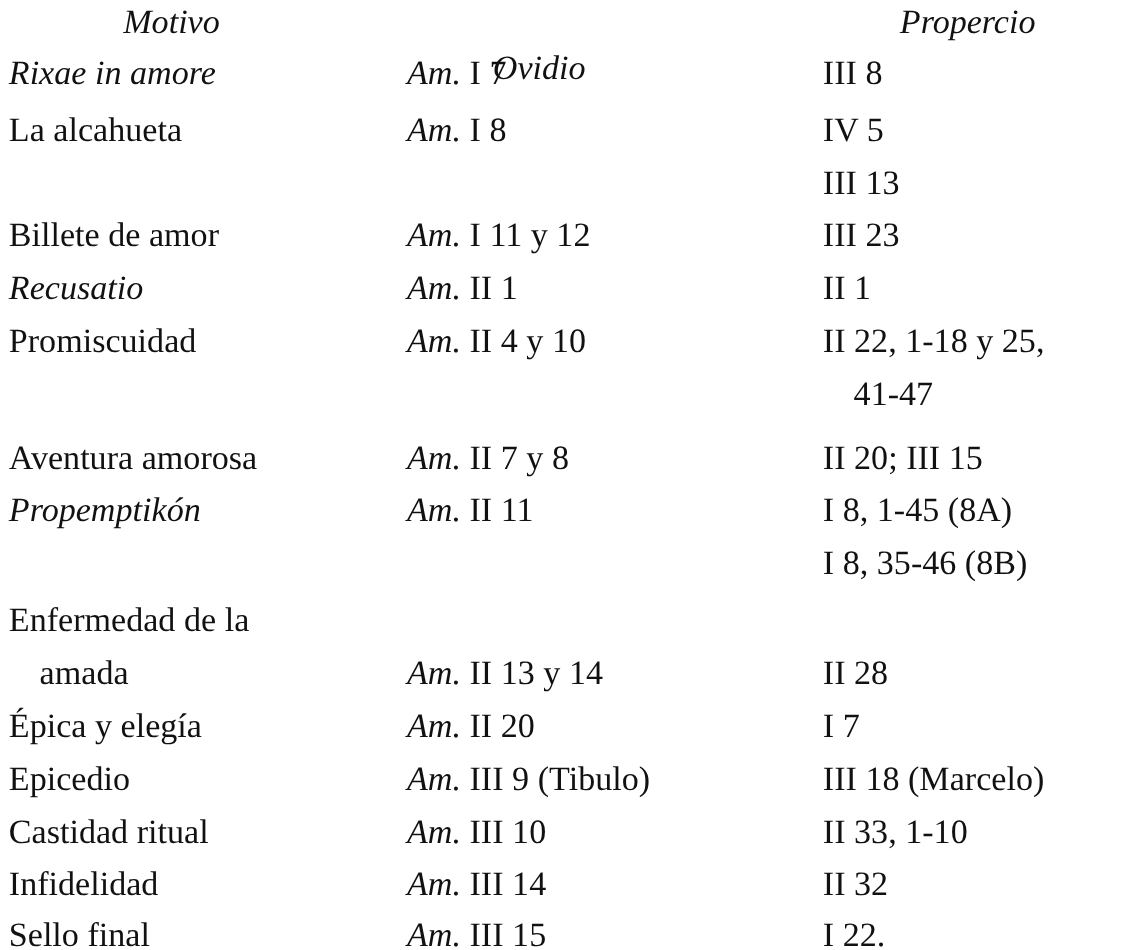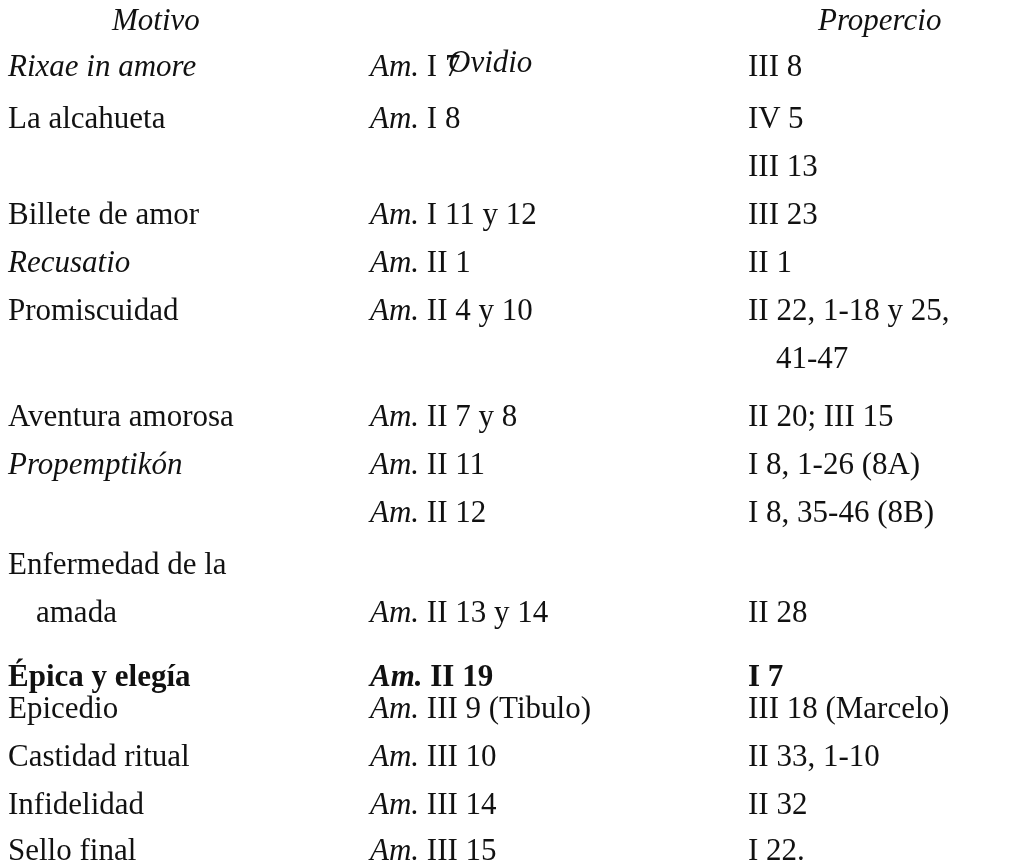--- a/index.html
+++ b/index.html
@@ -70,41 +70,40 @@
 
   <div class="row" style="top:396px;">
     <span class="cell c1">Aventura amorosa</span>
     <span class="cell c2"><span class="it">Am.</span> <span>II 7 y 8</span></span>
     <span class="cell c3">II 20; III 15</span>
   </div>
 
   <div class="row" style="top:444px;">
     <span class="cell c1 it">Propemptikón</span>
     <span class="cell c2"><span class="it">Am.</span> <span>II 11</span></span>
-    <span class="cell c3">I 8, 1-26 (8A)</span>
+    <span class="cell c3">I 8, 1-45 (8A)</span>
   </div>
 
   <div class="row" style="top:492px;">
     <span class="cell c1"></span>
-    <span class="cell c2"><span class="it">Am.</span> <span>II 12</span></span>
     <span class="cell c3">I 8, 35-46 (8B)</span>
   </div>
 
   <div class="row" style="top:544px;">
     <span class="cell c1">Enfermedad de la</span>
   </div>
   <div class="row" style="top:592px;padding-left:17px;">
     <span class="cell c1 indent">amada</span>
     <span class="cell c2"><span class="it">Am.</span> <span>II 13 y 14</span></span>
     <span class="cell c3">II 28</span>
   </div>
 
-  <div class="row" style="top:656px;font-weight:bold;">
+  <div class="row" style="top:640px;">
     <span class="cell c1">Épica y elegía</span>
-    <span class="cell c2"><span class="it">Am.</span> <span>II 19</span></span>
+    <span class="cell c2"><span class="it">Am.</span> <span>II 20</span></span>
     <span class="cell c3">I 7</span>
   </div>
 
   <div class="row" style="top:688px;">
     <span class="cell c1">Epicedio</span>
     <span class="cell c2"><span class="it">Am.</span> <span>III 9 (Tibulo)</span></span>
     <span class="cell c3">III 18 (Marcelo)</span>
   </div>
 
   <div class="row" style="top:736px;">

